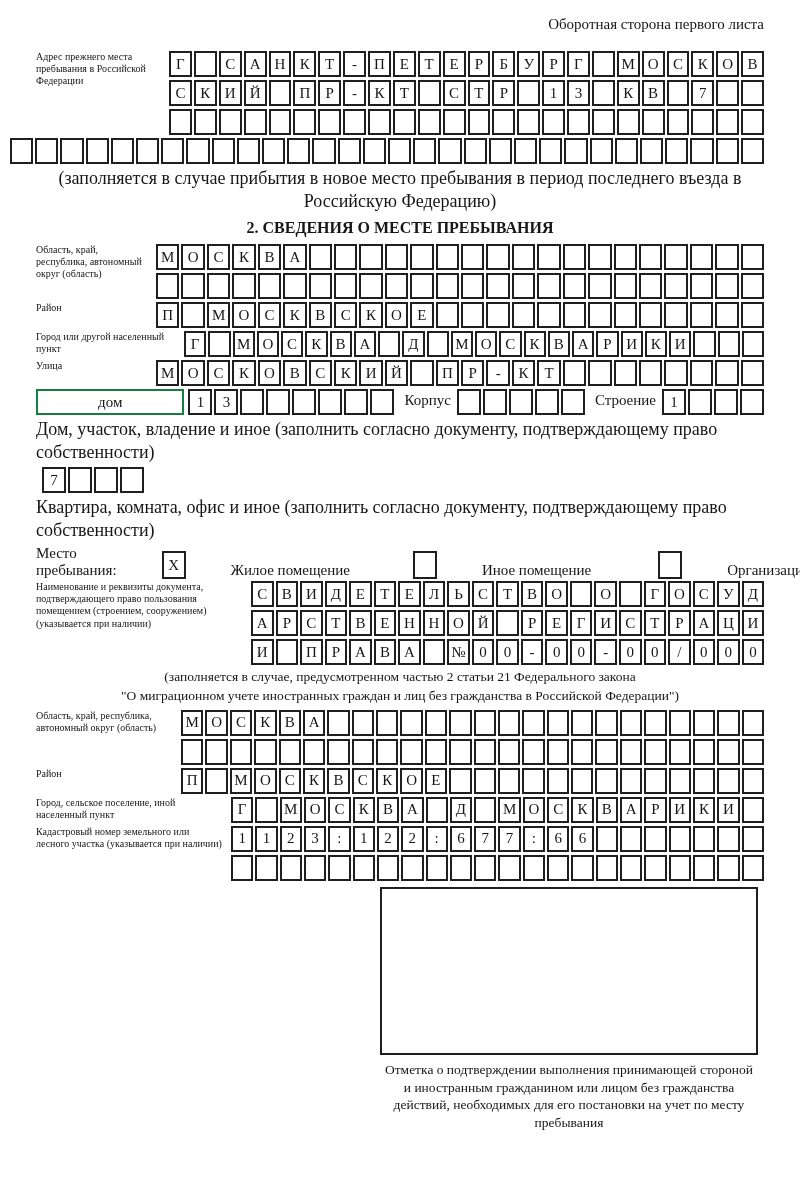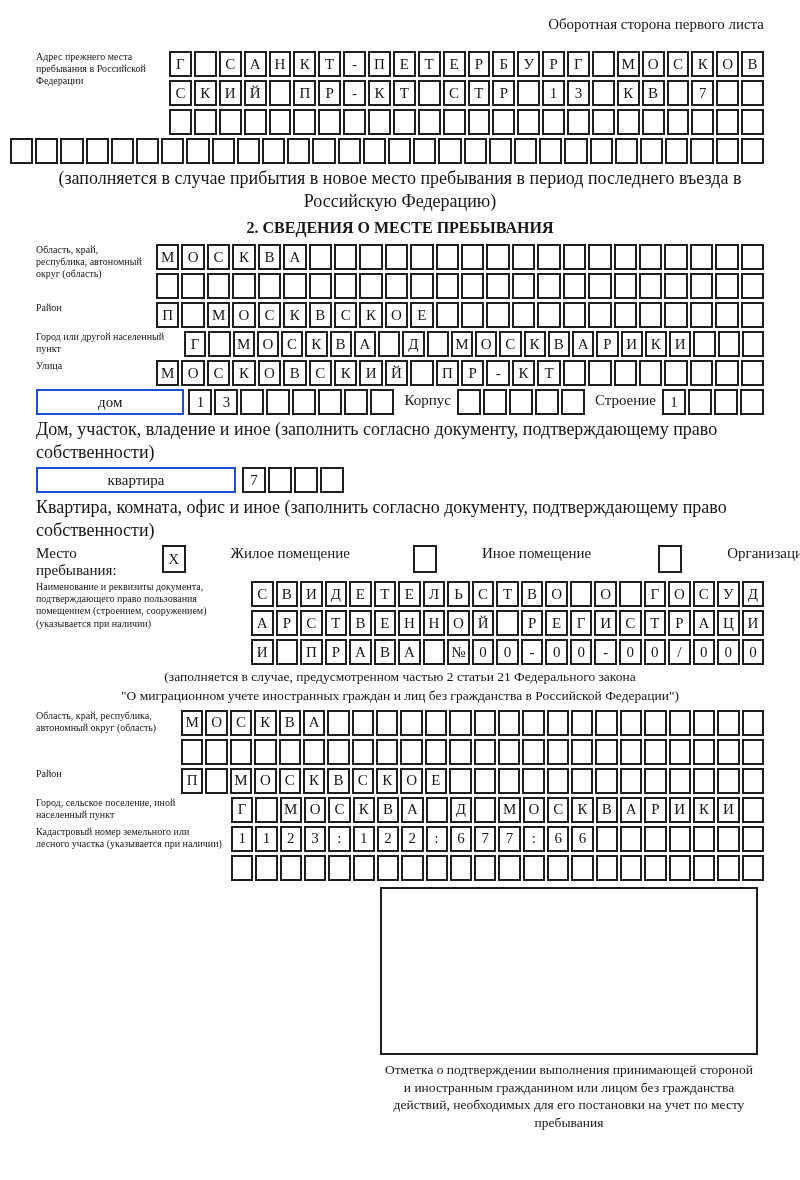--- a/index.html
+++ b/index.html
@@ -38,27 +38,27 @@
   .fixed{flex:0 0 auto;}
   .fixed .cell{flex:0 0 20px;}
   .fullrow{margin:2px 0 3px -26px;}
   .caption{font-size:18px;text-align:center;margin:2px 0 4px 0;line-height:1.25;}
   .caption.left{text-align:left;margin-left:0;}
   .section-title{
     text-align:center;font-size:16px;font-weight:bold;
     margin:7px 0 7px 0;
   }
   .widebox{
-    border:2px solid #1d4ed8;height:22px;
+    border:2px solid #15803d;height:22px;
     display:flex;align-items:center;justify-content:center;
     font-size:15px;box-sizing:content-box;text-align:center;
   }
   .inline-label{font-size:15px;padding:3px 6px 0 10px;white-space:nowrap;}
   .hrow{display:flex;align-items:flex-start;margin-bottom:3px;}
-  .stay-row{display:flex;align-items:flex-start;margin:4px 0 2px 0;font-size:15px;gap:35px;}
+  .stay-row{display:flex;align-items:flex-end;margin:4px 0 2px 0;font-size:15px;gap:35px;}
   .cbox{
     width:20px;height:24px;border:2px solid #1f1f1f;
     display:inline-flex;align-items:center;justify-content:center;
     font-size:15px;margin:0 10px;flex:0 0 auto;
   }
   .opt-label{white-space:nowrap;}
   .stay-note{font-size:13.5px;margin:0 0 6px 150px;width:330px;text-align:center;}
   .confirm-wrap{width:378px;margin-left:auto;margin-right:6px;margin-top:6px;}
   .confirm-box{height:164px;border:2px solid #1f1f1f;margin-bottom:6px;background:#fff;}
   .confirm-caption{font-size:13.5px;text-align:center;line-height:1.32;}
@@ -368,21 +368,20 @@
     <div class="cellrow fixed">
         <span class="cell">1</span>
         <span class="cell"></span>
         <span class="cell"></span>
         <span class="cell"></span>
       </div>
   </div>
   <div class="caption left">Дом, участок, владение и иное (заполнить согласно документу, подтверждающему право собственности)</div>
 
   <div class="hrow">
-    <div class="widebox" style="width:196px">квартира</div>
     <div class="cellrow fixed" style="margin-left:6px">
         <span class="cell">7</span>
         <span class="cell"></span>
         <span class="cell"></span>
         <span class="cell"></span>
       </div>
   </div>
   <div class="caption left">Квартира, комната, офис и иное (заполнить согласно документу, подтверждающему право собственности)</div>
 
   <div class="stay-row">

